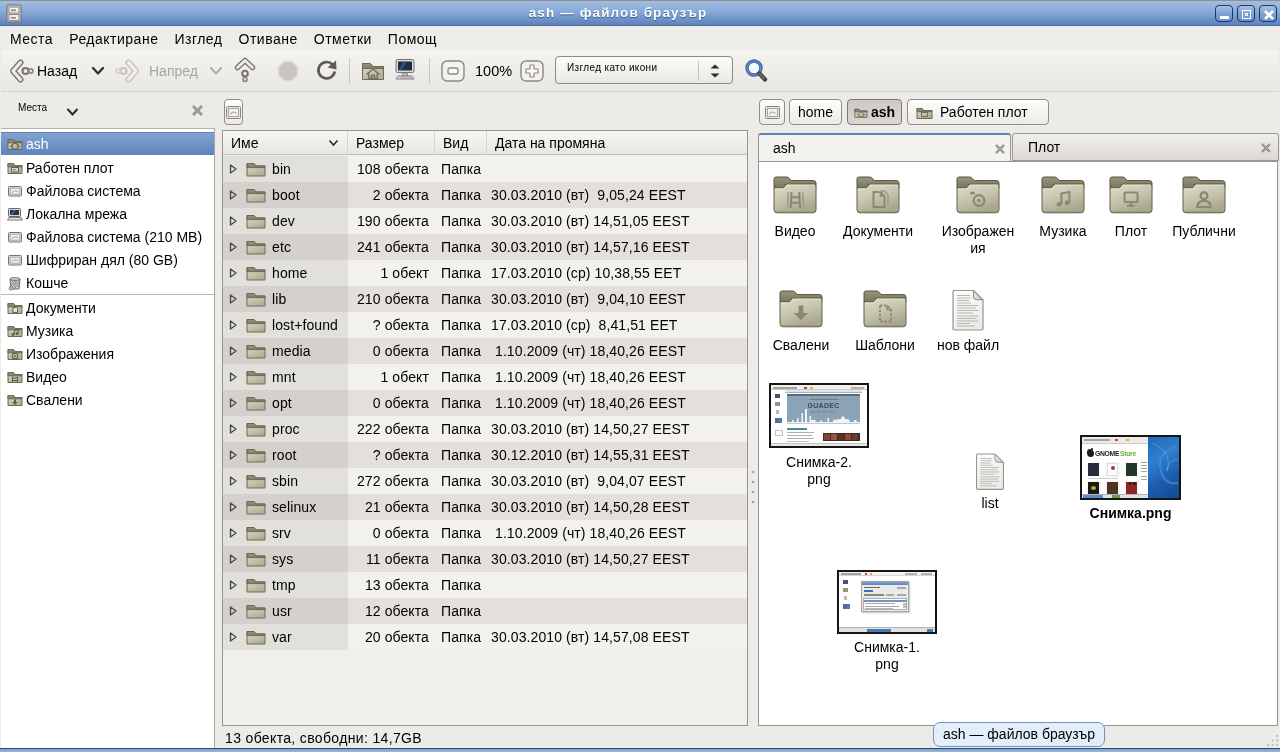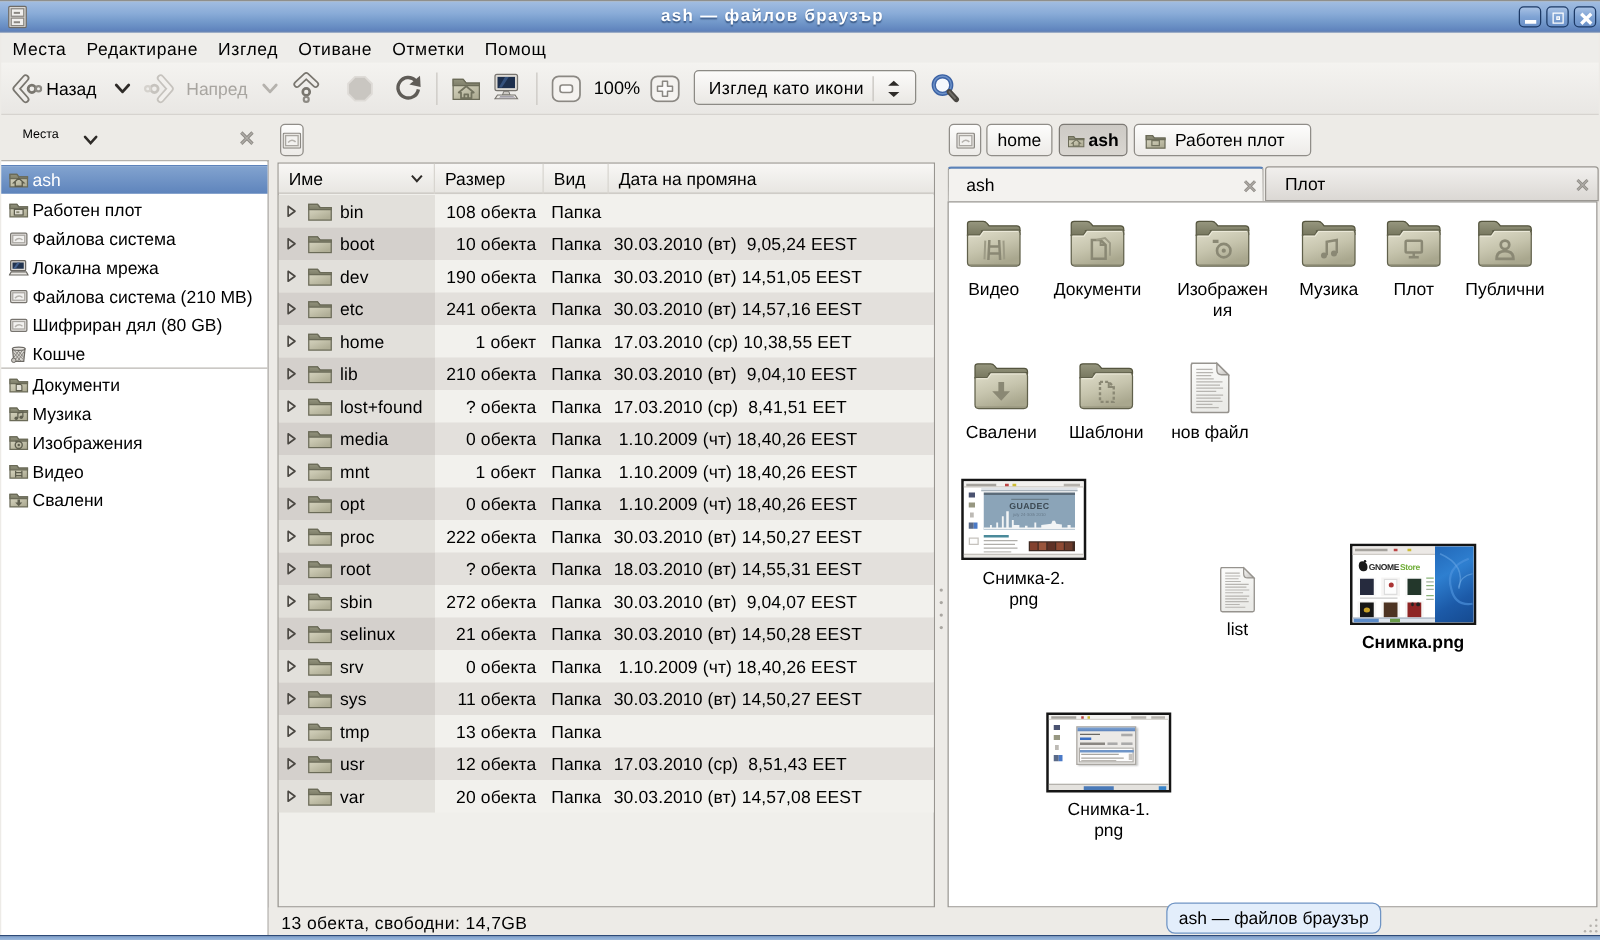--- a/index.html
+++ b/index.html
@@ -229,21 +229,21 @@
     <rect x="7" y="8" width="10" height="6" rx="2" fill="#fbfaf9" stroke="#8b8883" stroke-width="1.3"></rect>
   </svg>
   <span class="abs" style="left:474px;top:13px;font-size:14.5px;">100%</span>
 
   <svg class="abs" style="left:519px;top:10px" width="24" height="22" viewBox="0 0 24 22">
     <rect x="1" y="1" width="22" height="20" rx="5" fill="#f4f2ef" stroke="#8b8883" stroke-width="1.4"></rect>
     <path d="M10 5 h4 v4 h4 v4 h-4 v4 h-4 v-4 h-4 v-4 h4 z" fill="#fbfaf9" stroke="#8b8883" stroke-width="1.2" stroke-linejoin="round"></path>
   </svg>
 
   <div class="abs" style="left:554px;top:6px;width:178px;height:28px;border:1px solid #8c8a85;border-radius:4px;background:linear-gradient(to bottom,#fcfbfa,#eae8e4);">
-    <span style="position:absolute;left:11px;top:5px;font-size:14px;letter-spacing:0.35px;">Изглед като икони</span>
+    <span style="position:absolute;left:11px;top:5px;font-size:10px;letter-spacing:0.35px;">Изглед като икони</span>
     <div style="position:absolute;right:33px;top:4px;width:1px;height:20px;background:#c5c2bd;"></div>
     <svg style="position:absolute;right:10px;top:6px" width="14" height="16" viewBox="0 0 14 16">
       <path d="M2.5 5.5 L7 1.5 L11.5 5.5 Z M2.5 10.5 L7 14.5 L11.5 10.5 Z" fill="#2e2b28"></path>
     </svg>
   </div>
 
   <svg class="abs" style="left:742px;top:8px" width="26" height="26" viewBox="0 0 26 26">
     <circle cx="11" cy="10" r="7" fill="#f5f8fc" stroke="#3c62a4" stroke-width="3.4"></circle>
     <circle cx="11" cy="10" r="7" fill="none" stroke="#6d92c9" stroke-width="1.2"></circle>
     <path d="M16.5 15.5 L22 21.5" stroke="#4a4742" stroke-width="4.4" stroke-linecap="round"></path>
@@ -440,21 +440,21 @@
 <div class="lrow even" style="top:51px;">
       <div class="namecol-shade"></div>
 <svg width="9" height="10" viewBox="0 0 9 10" style="position:absolute;left:6px;top:8px">
         <path d="M1.5 1 L7 5 L1.5 9 Z" fill="none" stroke="#4a4742" stroke-width="1.3" stroke-linejoin="round"></path>
       </svg>
 <svg width="20" height="16" viewBox="0 0 20 16" style="position:absolute;left:23px;top:5px">
         <path d="M1 2.5 h7 l2 2.5 h9 v10 h-18 z" fill="url(#fbody)" stroke="#6b6b58"></path>
         <path d="M1 2.5 h7 l2 2.5 h9 v1.6 h-18 z" fill="url(#ftop)" stroke="#6b6b58"></path>
       </svg>
 <div class="cell" style="left:49px;width:76px;">boot</div>
-<div class="cell" style="left:125px;width:81px;justify-content:flex-end;">10 обекта</div>
+<div class="cell" style="left:125px;width:81px;justify-content:flex-end;">2 обекта</div>
 <div class="cell" style="left:218px;">Папка</div>
 <div class="cell" style="left:268px;">30.03.2010 (вт) &nbsp;9,05,24 EEST</div>
 </div>
 <div class="lrow odd" style="top:77px;">
       <div class="namecol-shade"></div>
 <svg width="9" height="10" viewBox="0 0 9 10" style="position:absolute;left:6px;top:8px">
         <path d="M1.5 1 L7 5 L1.5 9 Z" fill="none" stroke="#4a4742" stroke-width="1.3" stroke-linejoin="round"></path>
       </svg>
 <svg width="20" height="16" viewBox="0 0 20 16" style="position:absolute;left:23px;top:5px">
         <path d="M1 2.5 h7 l2 2.5 h9 v10 h-18 z" fill="url(#fbody)" stroke="#6b6b58"></path>
@@ -582,21 +582,21 @@
 <svg width="9" height="10" viewBox="0 0 9 10" style="position:absolute;left:6px;top:8px">
         <path d="M1.5 1 L7 5 L1.5 9 Z" fill="none" stroke="#4a4742" stroke-width="1.3" stroke-linejoin="round"></path>
       </svg>
 <svg width="20" height="16" viewBox="0 0 20 16" style="position:absolute;left:23px;top:5px">
         <path d="M1 2.5 h7 l2 2.5 h9 v10 h-18 z" fill="url(#fbody)" stroke="#6b6b58"></path>
         <path d="M1 2.5 h7 l2 2.5 h9 v1.6 h-18 z" fill="url(#ftop)" stroke="#6b6b58"></path>
       </svg>
 <div class="cell" style="left:49px;width:76px;">root</div>
 <div class="cell" style="left:125px;width:81px;justify-content:flex-end;">? обекта</div>
 <div class="cell" style="left:218px;">Папка</div>
-<div class="cell" style="left:268px;">18.03.2010 (вт) 14,55,31 EEST</div>
+<div class="cell" style="left:268px;">30.12.2010 (вт) 14,55,31 EEST</div>
 </div>
 <div class="lrow odd" style="top:337px;">
       <div class="namecol-shade"></div>
 <svg width="9" height="10" viewBox="0 0 9 10" style="position:absolute;left:6px;top:8px">
         <path d="M1.5 1 L7 5 L1.5 9 Z" fill="none" stroke="#4a4742" stroke-width="1.3" stroke-linejoin="round"></path>
       </svg>
 <svg width="20" height="16" viewBox="0 0 20 16" style="position:absolute;left:23px;top:5px">
         <path d="M1 2.5 h7 l2 2.5 h9 v10 h-18 z" fill="url(#fbody)" stroke="#6b6b58"></path>
         <path d="M1 2.5 h7 l2 2.5 h9 v1.6 h-18 z" fill="url(#ftop)" stroke="#6b6b58"></path>
       </svg>
@@ -666,21 +666,20 @@
 <svg width="9" height="10" viewBox="0 0 9 10" style="position:absolute;left:6px;top:8px">
         <path d="M1.5 1 L7 5 L1.5 9 Z" fill="none" stroke="#4a4742" stroke-width="1.3" stroke-linejoin="round"></path>
       </svg>
 <svg width="20" height="16" viewBox="0 0 20 16" style="position:absolute;left:23px;top:5px">
         <path d="M1 2.5 h7 l2 2.5 h9 v10 h-18 z" fill="url(#fbody)" stroke="#6b6b58"></path>
         <path d="M1 2.5 h7 l2 2.5 h9 v1.6 h-18 z" fill="url(#ftop)" stroke="#6b6b58"></path>
       </svg>
 <div class="cell" style="left:49px;width:76px;">usr</div>
 <div class="cell" style="left:125px;width:81px;justify-content:flex-end;">12 обекта</div>
 <div class="cell" style="left:218px;">Папка</div>
-<div class="cell" style="left:268px;">17.03.2010 (ср) &nbsp;8,51,43 EET</div>
 </div>
 <div class="lrow odd" style="top:493px;">
       <div class="namecol-shade"></div>
 <svg width="9" height="10" viewBox="0 0 9 10" style="position:absolute;left:6px;top:8px">
         <path d="M1.5 1 L7 5 L1.5 9 Z" fill="none" stroke="#4a4742" stroke-width="1.3" stroke-linejoin="round"></path>
       </svg>
 <svg width="20" height="16" viewBox="0 0 20 16" style="position:absolute;left:23px;top:5px">
         <path d="M1 2.5 h7 l2 2.5 h9 v10 h-18 z" fill="url(#fbody)" stroke="#6b6b58"></path>
         <path d="M1 2.5 h7 l2 2.5 h9 v1.6 h-18 z" fill="url(#ftop)" stroke="#6b6b58"></path>
       </svg>

